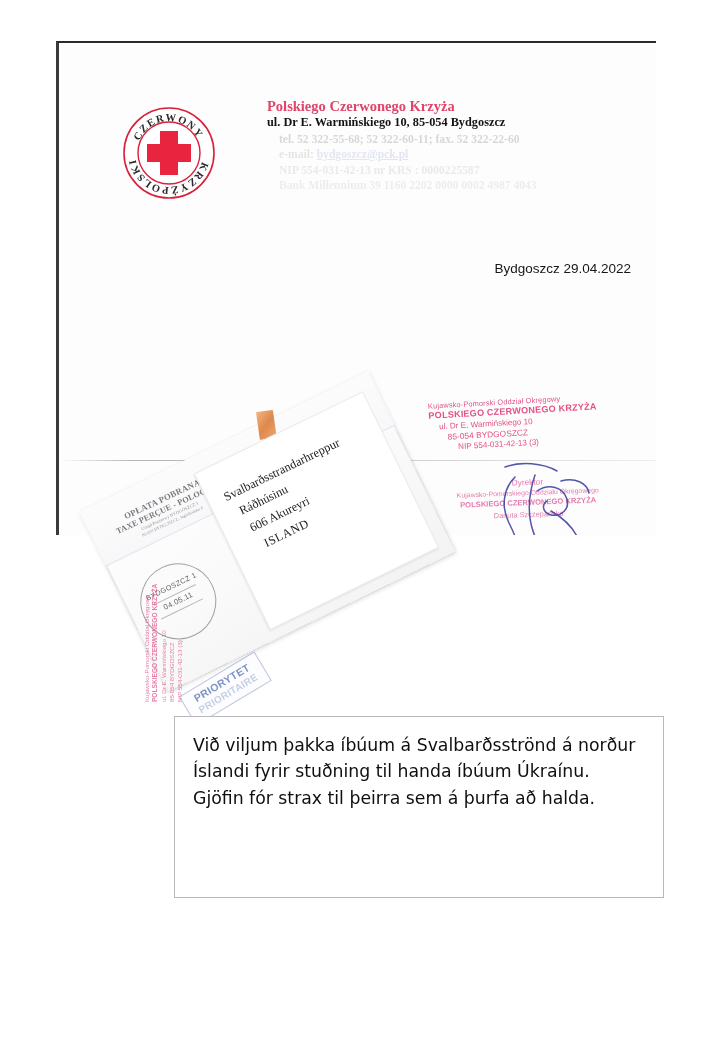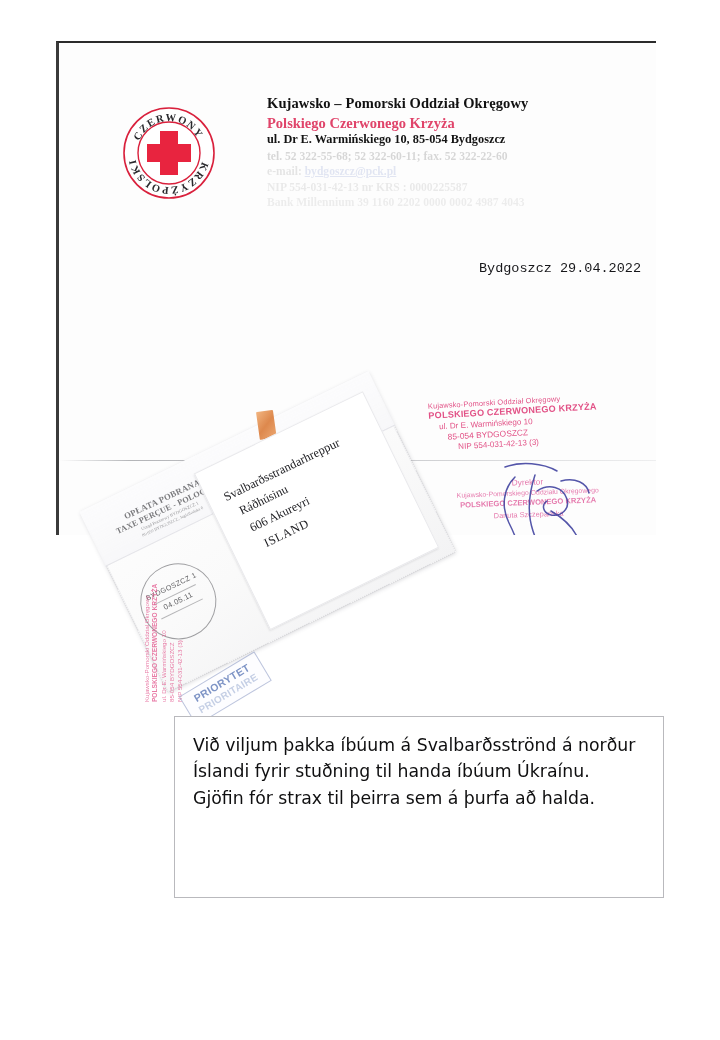--- a/index.html
+++ b/index.html
@@ -83,33 +83,34 @@
     color: #141414;
     margin-top: 0;
     white-space: nowrap;
   }
   .lh-fade {
     font-family: "Liberation Serif", serif;
     font-weight: bold;
     font-size: 11.6px;
     white-space: nowrap;
     margin-top: 2.5px;
+    margin-left: 12px;
   }
   .fade1 { color: rgba(25,25,25,0.17); }
   .fade2 { color: rgba(25,25,25,0.11); }
   .fade3 { color: rgba(25,25,25,0.085); }
   .fade4 { color: rgba(25,25,25,0.075); }
   .fade-link { color: rgba(40,70,170,0.13); text-decoration: underline; text-align: right; }
 
   
   .date-line {
     position: absolute;
-    right: 15px;
+    right: 25px;
     top: 218px;
-    font-family: Liberation Mono, monospace;
+    font-family: Liberation Sans, sans-serif;
     font-size: 13.5px;
     color: #17171a;
   }
 
   
   .body-par {
     position: absolute;
     left: 56px;
     top: 270px;
     width: 500px;
@@ -366,21 +367,20 @@
         <text font-family="Liberation Serif, serif" font-size="10.5" font-weight="bold" fill="#2a2a2e" letter-spacing="1.4">
           <textPath href="#arcBot" startOffset="8%">KRZYŻ</textPath>
         </text>
         <text font-family="Liberation Serif, serif" font-size="10.5" font-weight="bold" fill="#2a2a2e" letter-spacing="1.4">
           <textPath href="#arcBot" startOffset="50%">POLSKI</textPath>
         </text>
       </svg>
     </div>
 
     <div class="lh-text">
-      <div class="lh-l1">Kujawsko – Pomorski Oddział Okręgowy</div>
       <div class="lh-l2">Polskiego Czerwonego Krzyża</div>
       <div class="lh-l3">ul. Dr E. Warmińskiego 10, 85-054 Bydgoszcz</div>
       <div class="lh-fade fade1">tel. 52 322-55-68; 52 322-60-11; fax. 52 322-22-60</div>
       <div class="lh-fade fade2"><span>e-mail: </span><span class="fade-link">bydgoszcz@pck.pl</span></div>
       <div class="lh-fade fade3">NIP 554-031-42-13 nr KRS : 0000225587</div>
       <div class="lh-fade fade4">Bank Millennium 39 1160 2202 0000 0002 4987 4043</div>
     </div>
   </div>
 
   <div class="date-line">Bydgoszcz 29.04.2022</div>

